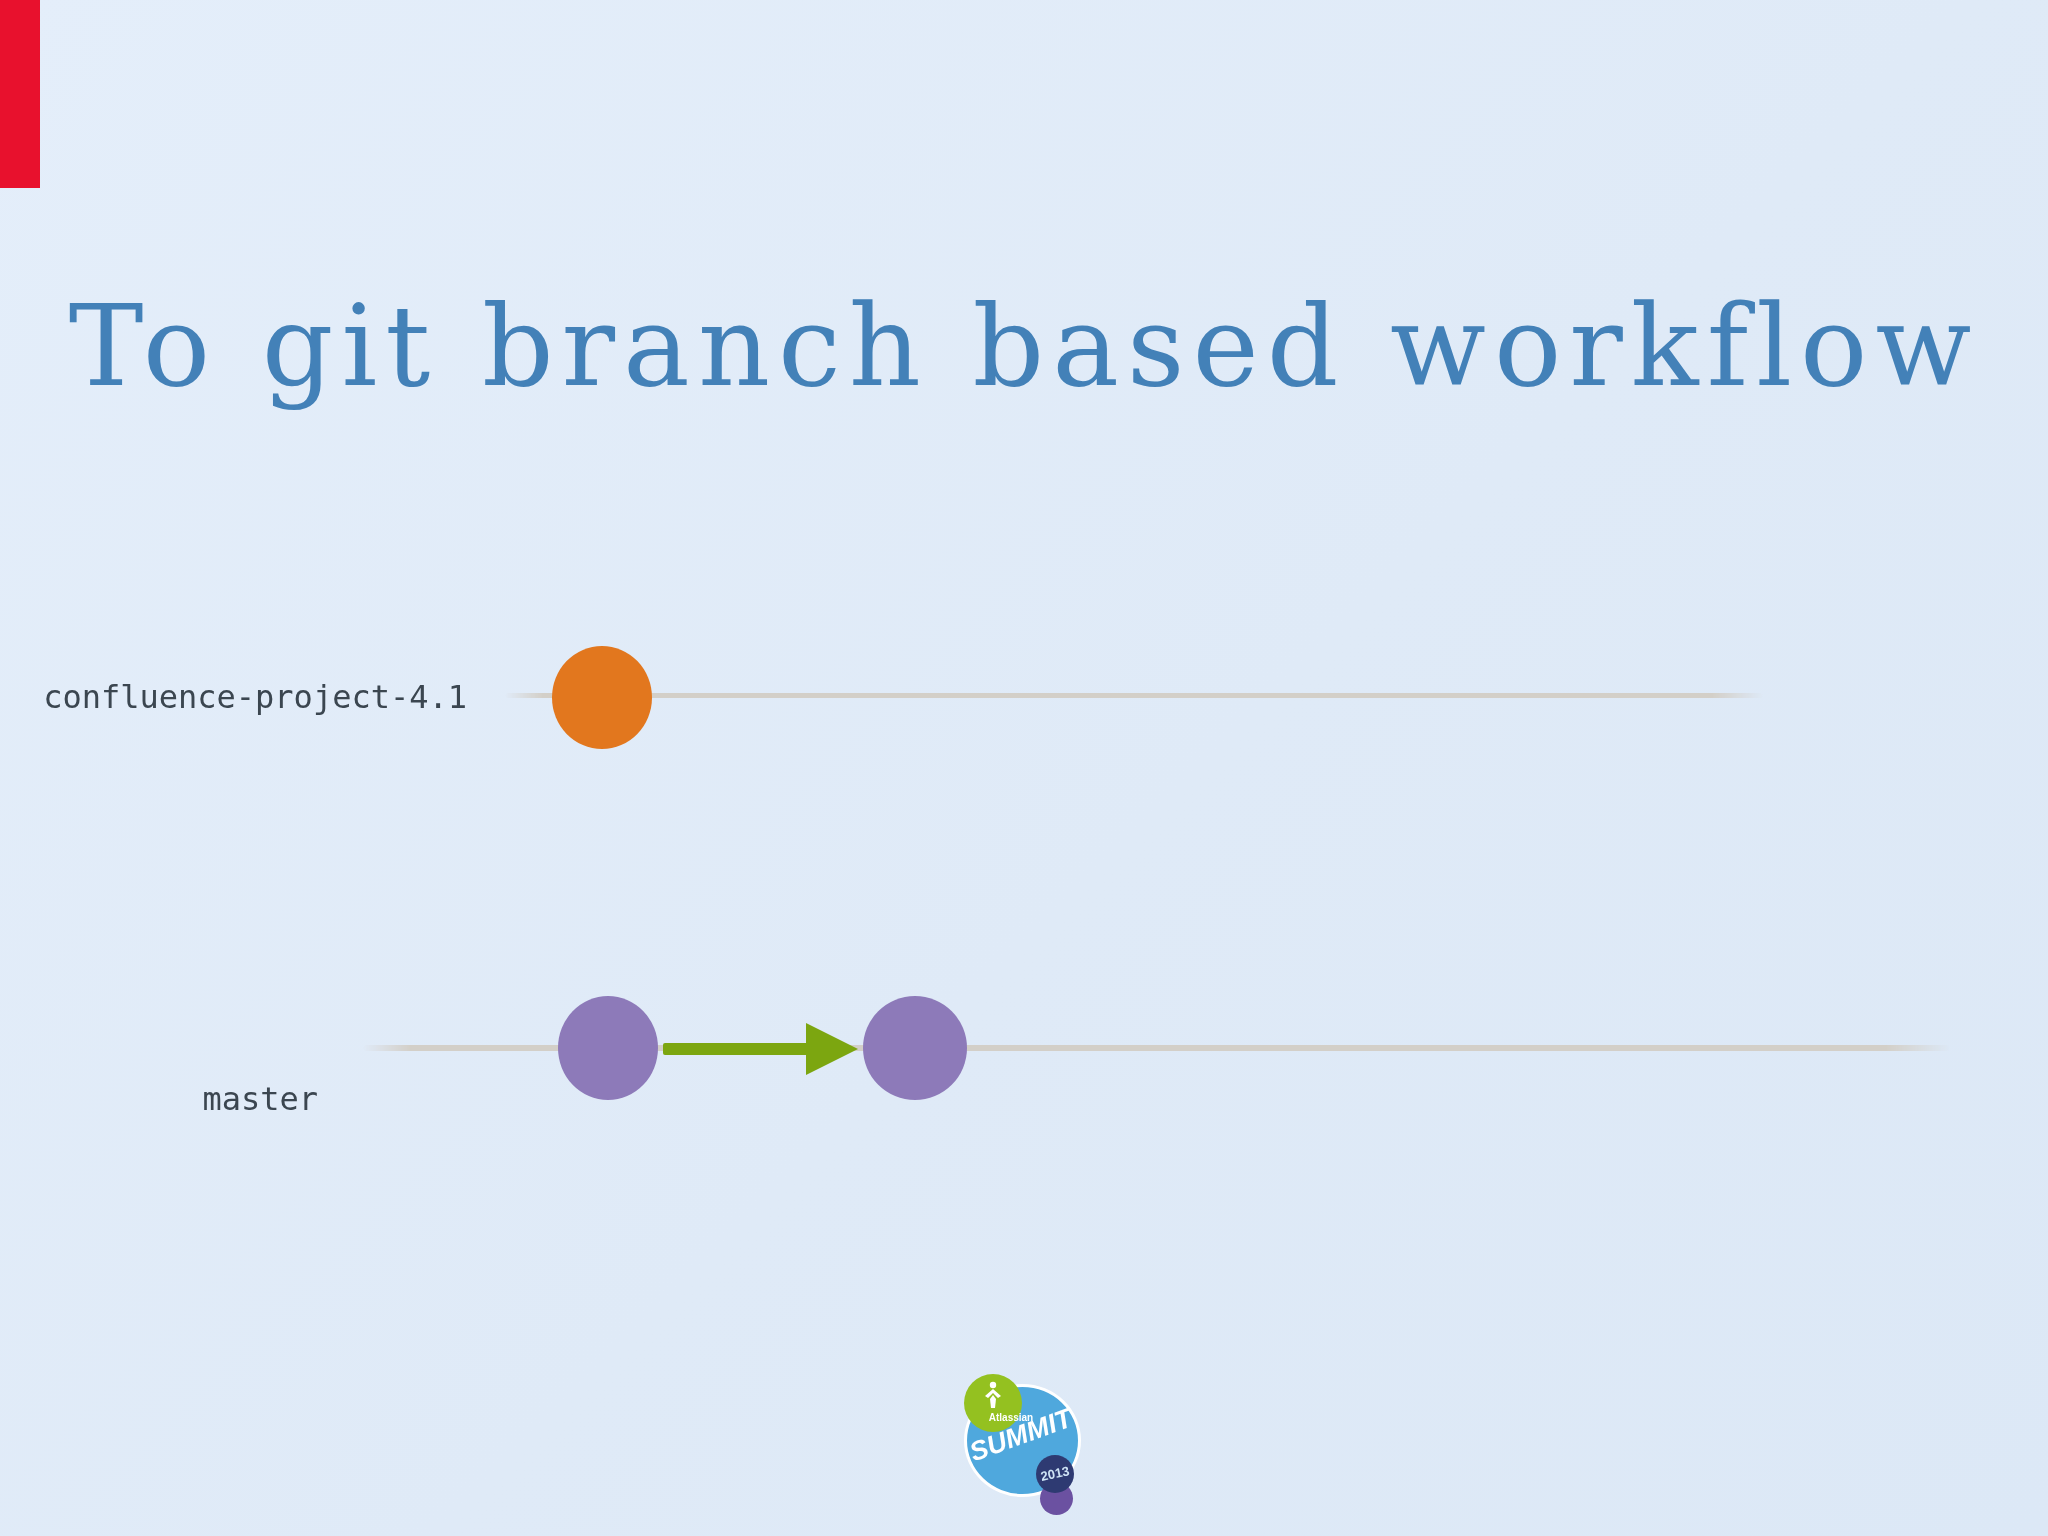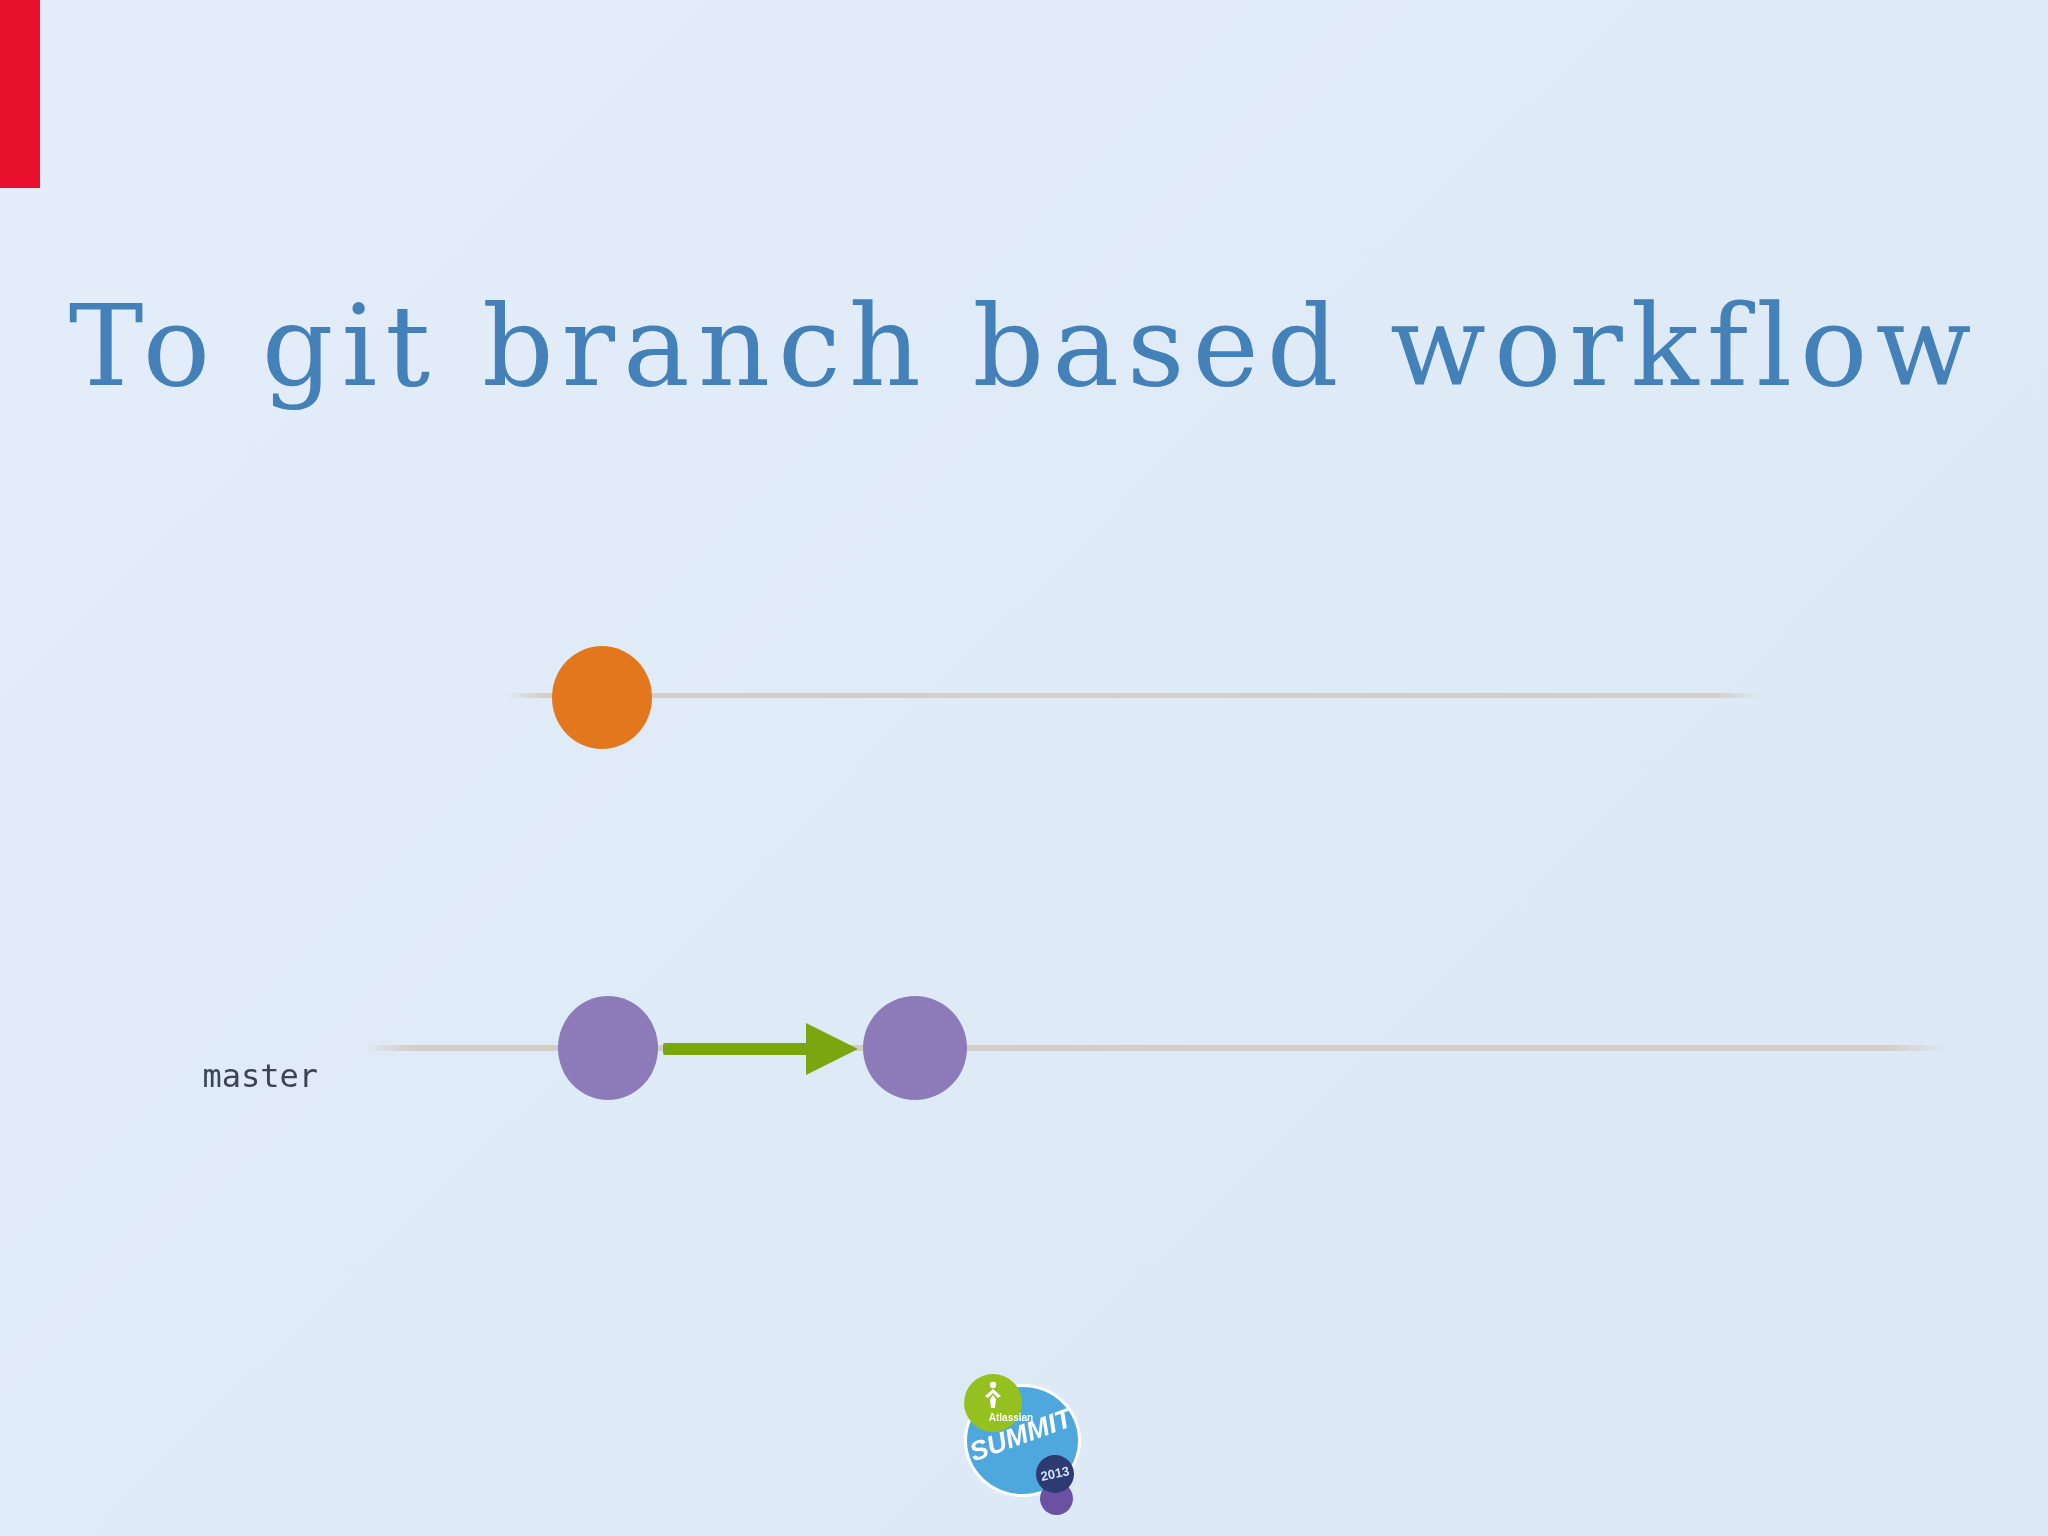--- a/index.html
+++ b/index.html
@@ -39,21 +39,21 @@
   .branch-label {
     position: absolute;
     font-family: "DejaVu Sans Mono", "Liberation Mono", monospace;
     font-size: 32px;
     line-height: 38px;
     color: #3b4650;
     text-align: right;
     white-space: nowrap;
   }
   .branch-label.row1 { right: 1581px; top: 678px; }
-  .branch-label.row2 { right: 1730px; top: 1057px; text-align: right; }
+  .branch-label.row2 { right: 1730px; top: 1080px; text-align: right; }
 
   .timeline {
     position: absolute;
     background: #d3cfc8;
     border-radius: 3px;
     -webkit-mask-image: linear-gradient(to right, transparent 0%, #000 3%, #000 96%, transparent 100%);
     mask-image: linear-gradient(to right, transparent 0%, #000 3%, #000 96%, transparent 100%);
   }
   .timeline.row1 { left: 505px; top: 693px; width: 1258px; height: 5px; }
   .timeline.row2 { left: 363px; top: 1045px; width: 1587px; height: 6px; }
@@ -151,20 +151,21 @@
 </style>
 </head>
 <body>
 
 <div id="canvas">
 
   <div class="red-bar"></div>
 
   <h1 class="slide-title">To git branch based workflow</h1>
 
+  <div class="branch-label row1">confluence-project-4.1</div>
   <div class="timeline row1"></div>
   <div class="commit orange"></div>
 
   <div class="branch-label row2">master</div>
   <div class="timeline row2"></div>
   <div class="commit purple-1"></div>
   <div class="arrow-shaft"></div>
   <div class="arrow-head"></div>
   <div class="commit purple-2"></div>
 

